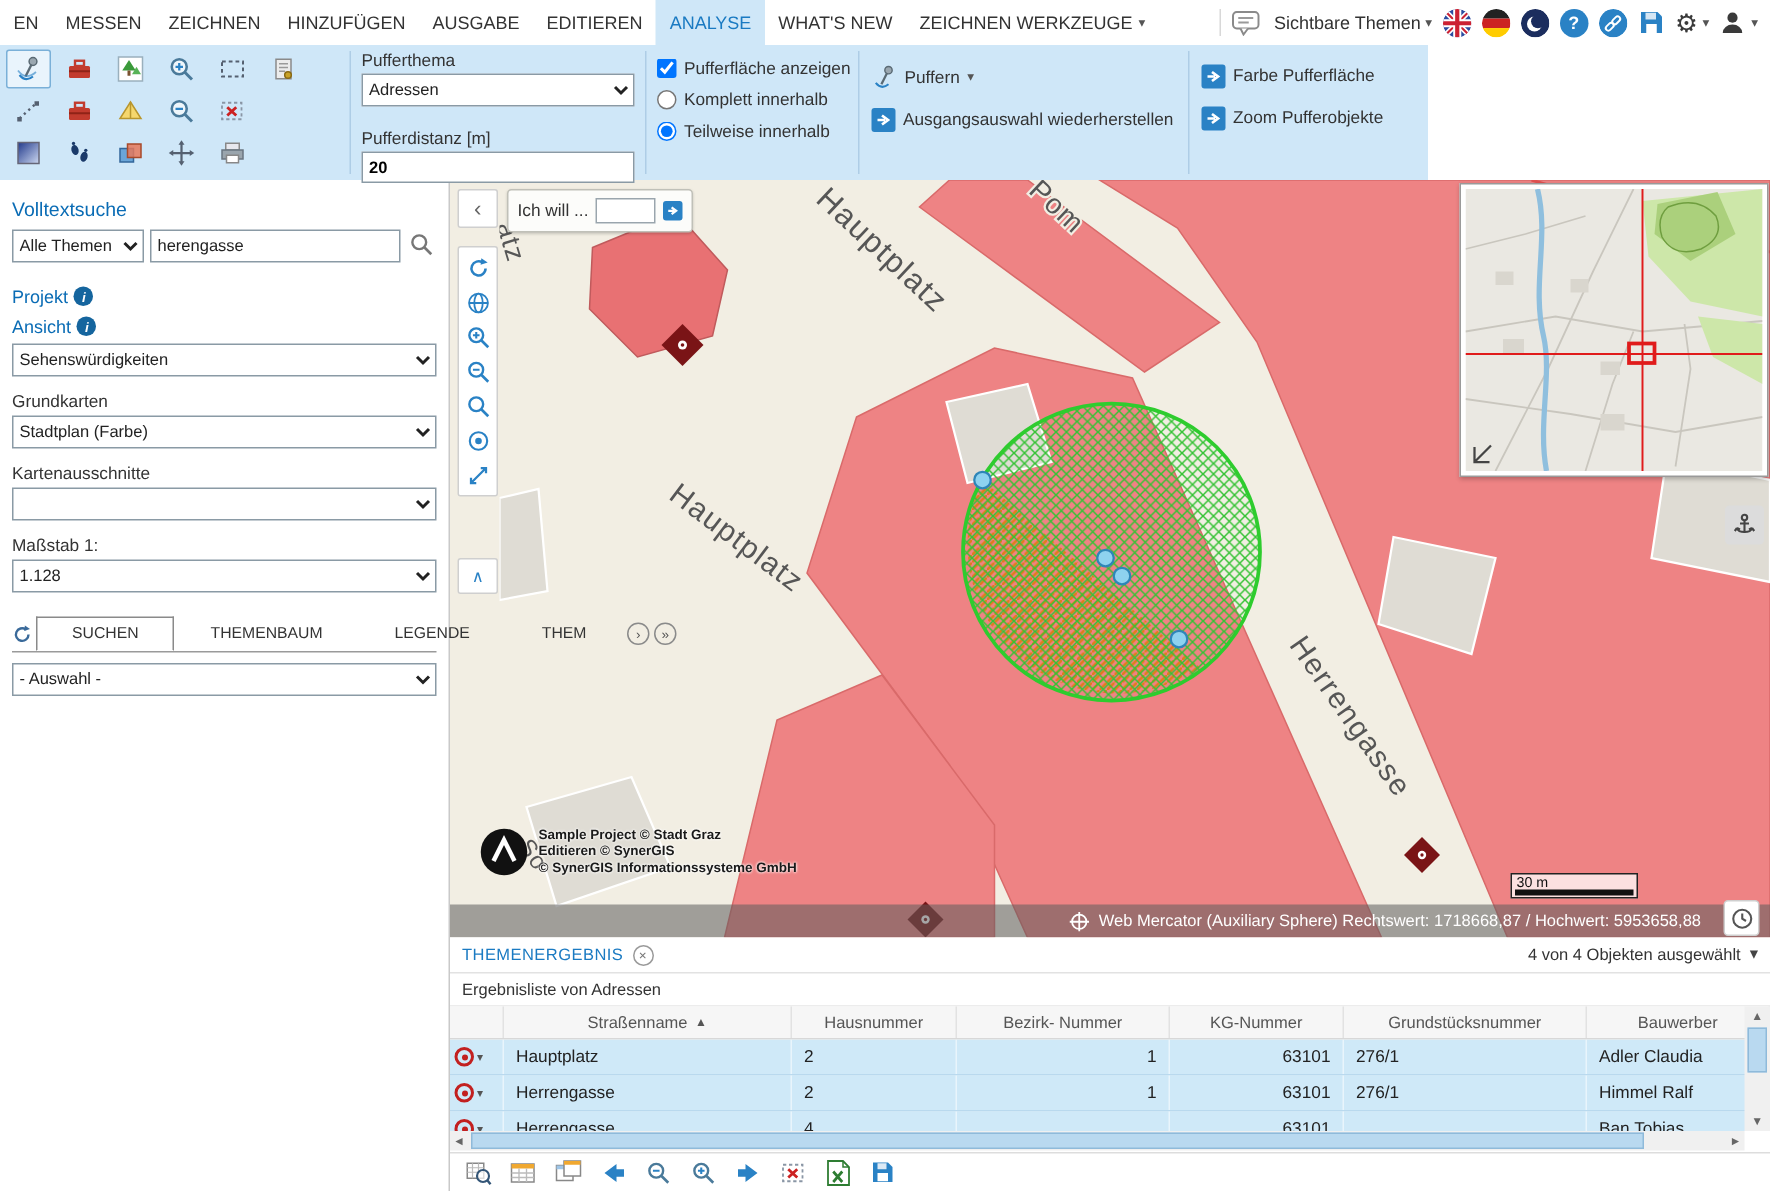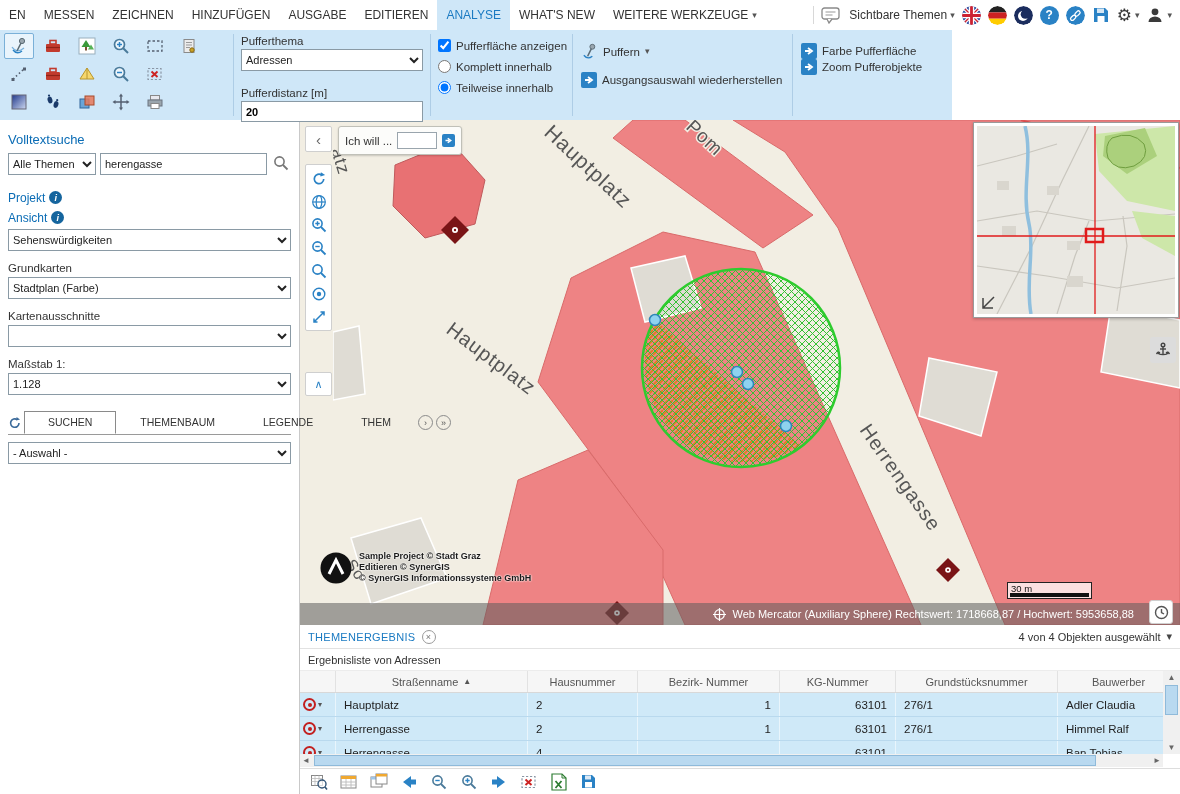--- a/index.html
+++ b/index.html
@@ -111,21 +111,21 @@
     <span class="mb-tab">
         <span>EDITIEREN</span>
       </span>
     <span class="mb-tab active">
         <span>ANALYSE</span>
       </span>
     <span class="mb-tab">
         <span>WHAT'S NEW</span>
       </span>
     <span class="mb-tab">
-        <span>WEITERE WERKZEUGE</span>
+        <span>ZEICHNEN WERKZEUGE</span>
         <span class="caret">▾</span>
       </span>
     <div class="mb-right">
       <span class="sep-v"></span>
       <span>
           <svg width="21" height="17" viewBox="0 0 21 17">
             <rect x="1" y="1" width="17" height="11" rx="2.5" fill="#fff" stroke="#8a8a8a" stroke-width="1.3"></rect>
             <path d="M6,12 l2,4 3,-4" fill="#fff" stroke="#8a8a8a" stroke-width="1.3"></path>
             <path d="M4.5,5 h10 M4.5,8 h7" stroke="#9a9a9a" stroke-width="1.2"></path>
           </svg>
@@ -380,21 +380,21 @@
 
     <div class="rb-group" style="left:801px;top:13px">
       <div class="rb-row">
           <span class="blue-sq">
             <svg width="12" height="12" viewBox="0 0 12 12">
               <path d="M2,6 h5 M5,3 l4,3 -4,3" stroke="#fff" stroke-width="1.8" fill="none"></path>
             </svg>
           </span>
           <span class="rb-label">Farbe Pufferfläche</span>
         </div>
-      <div class="rb-row" style="">
+      <div class="rb-row" style="margin-top:12px">
           <span class="blue-sq">
             <svg width="12" height="12" viewBox="0 0 12 12">
               <path d="M2,6 h5 M5,3 l4,3 -4,3" stroke="#fff" stroke-width="1.8" fill="none"></path>
             </svg>
           </span>
           <span class="rb-label">Zoom Pufferobjekte</span>
         </div>
     </div>
   </div>
 

